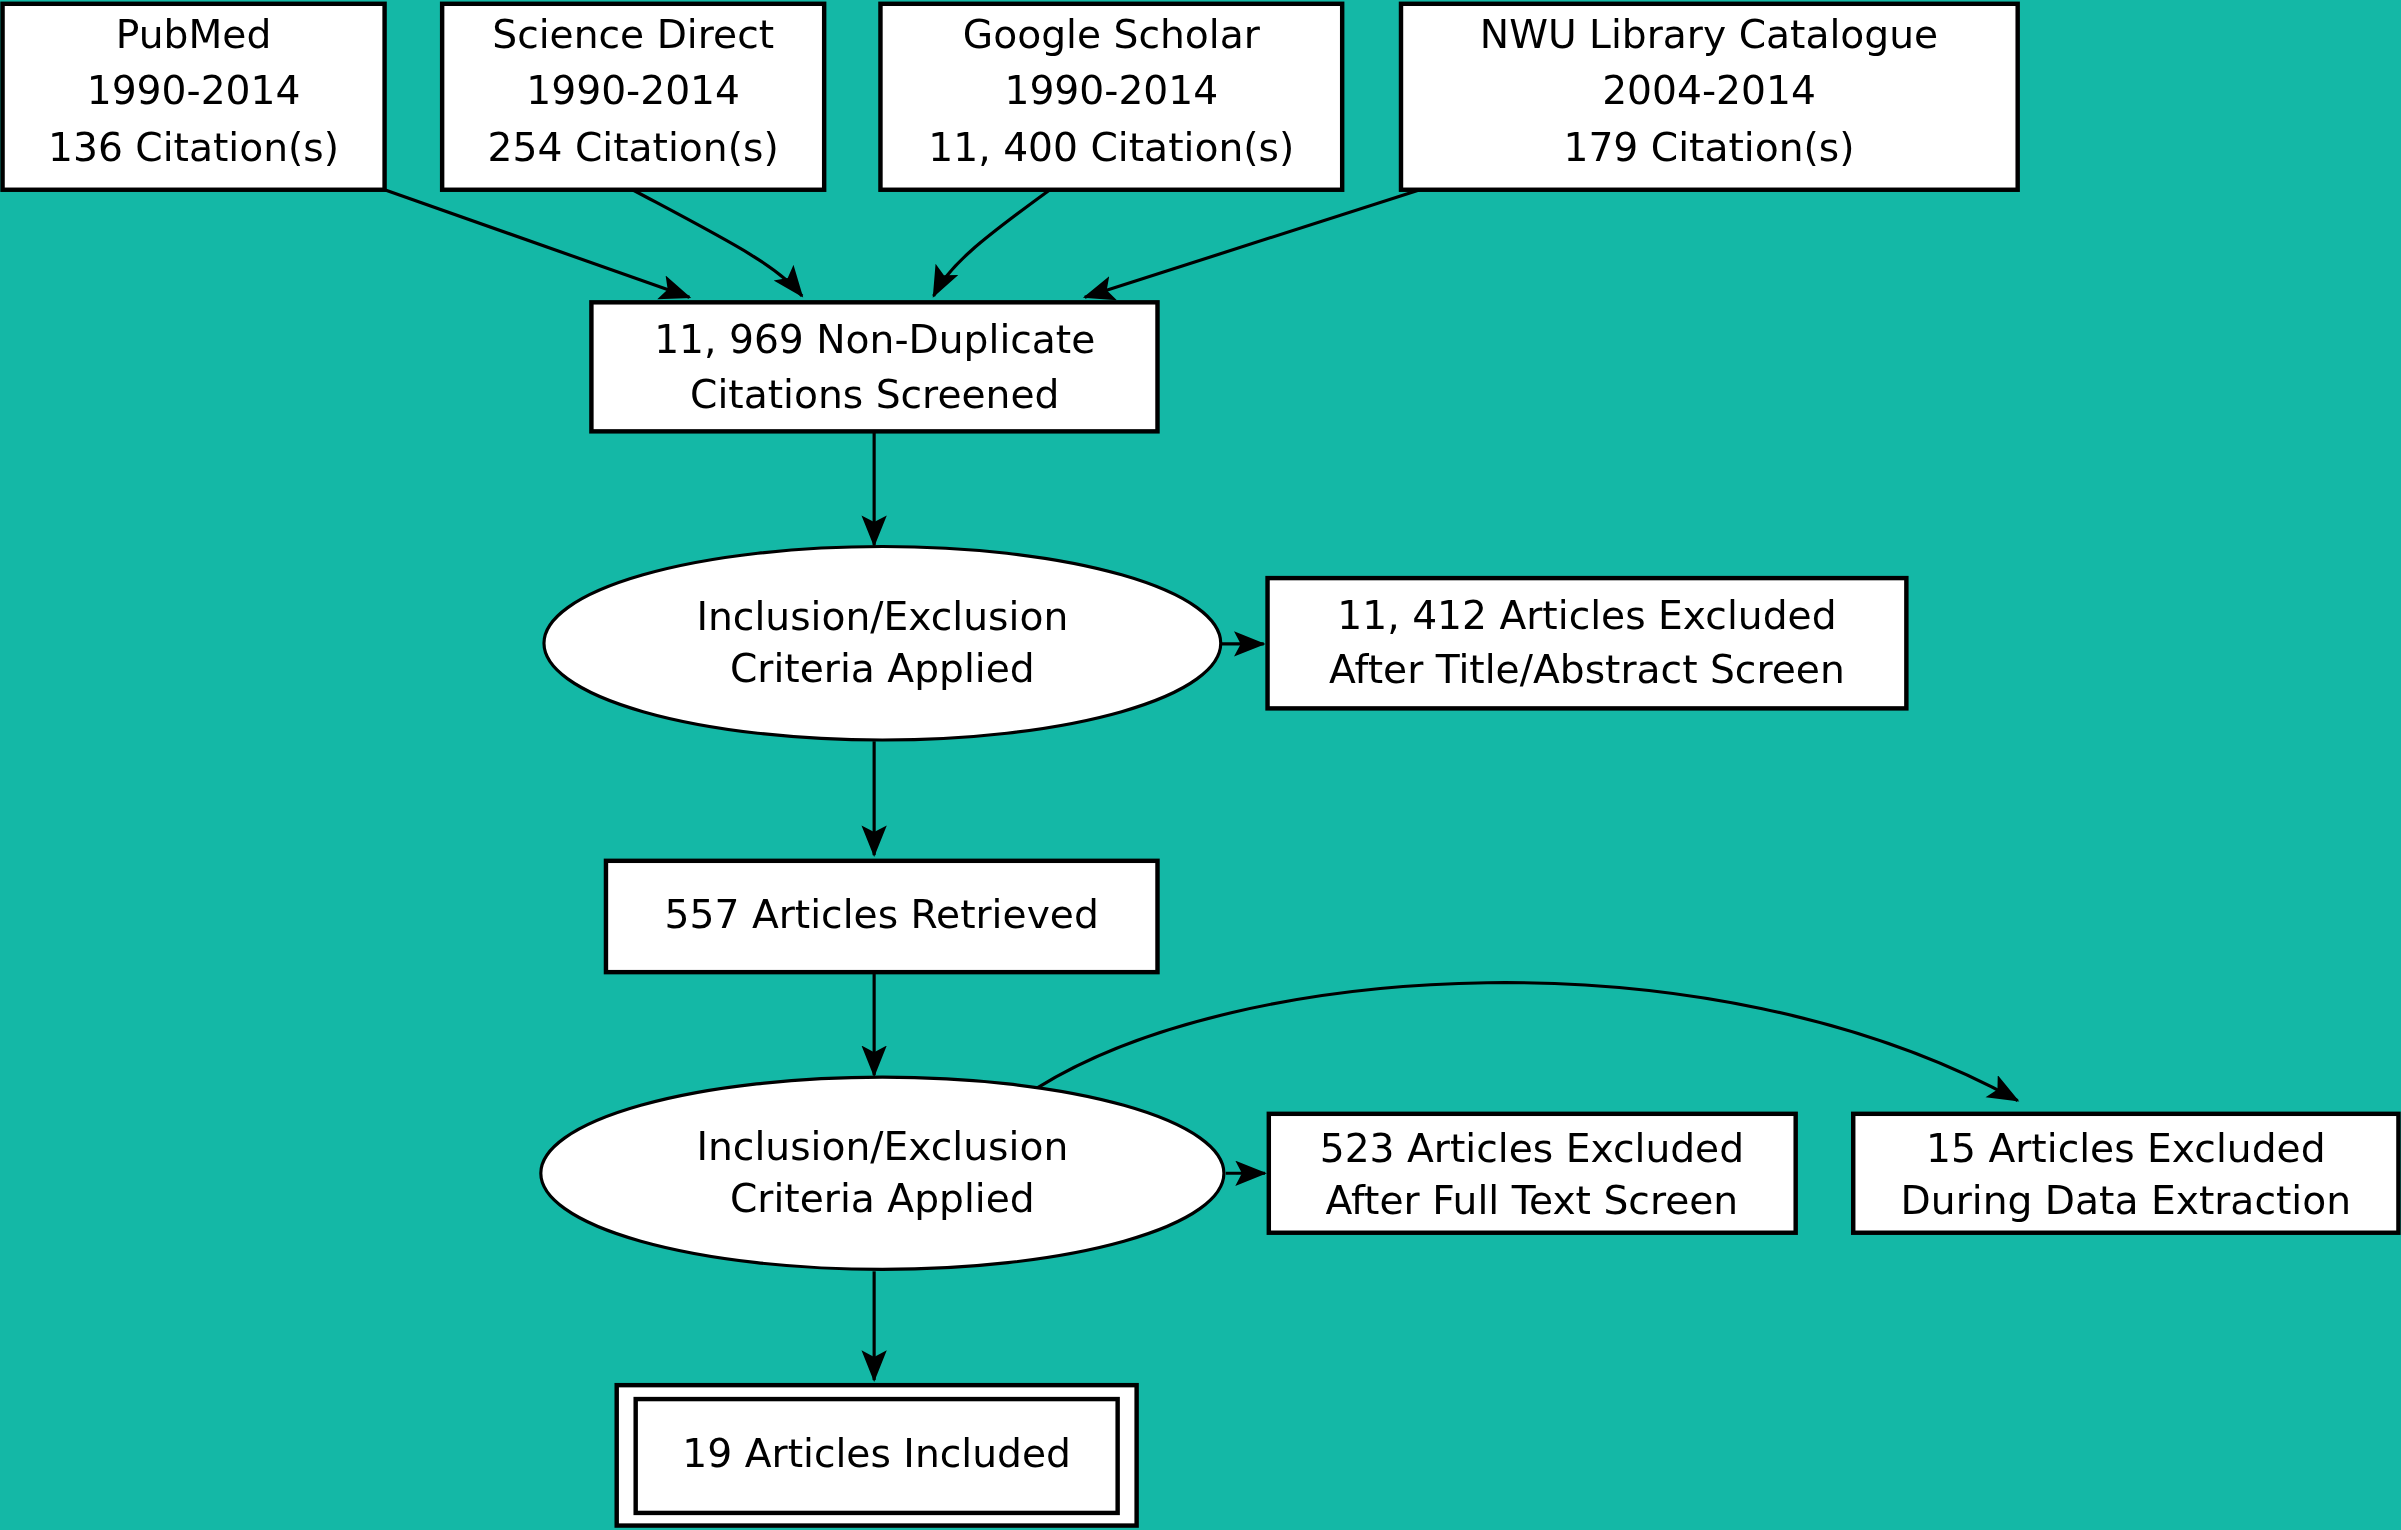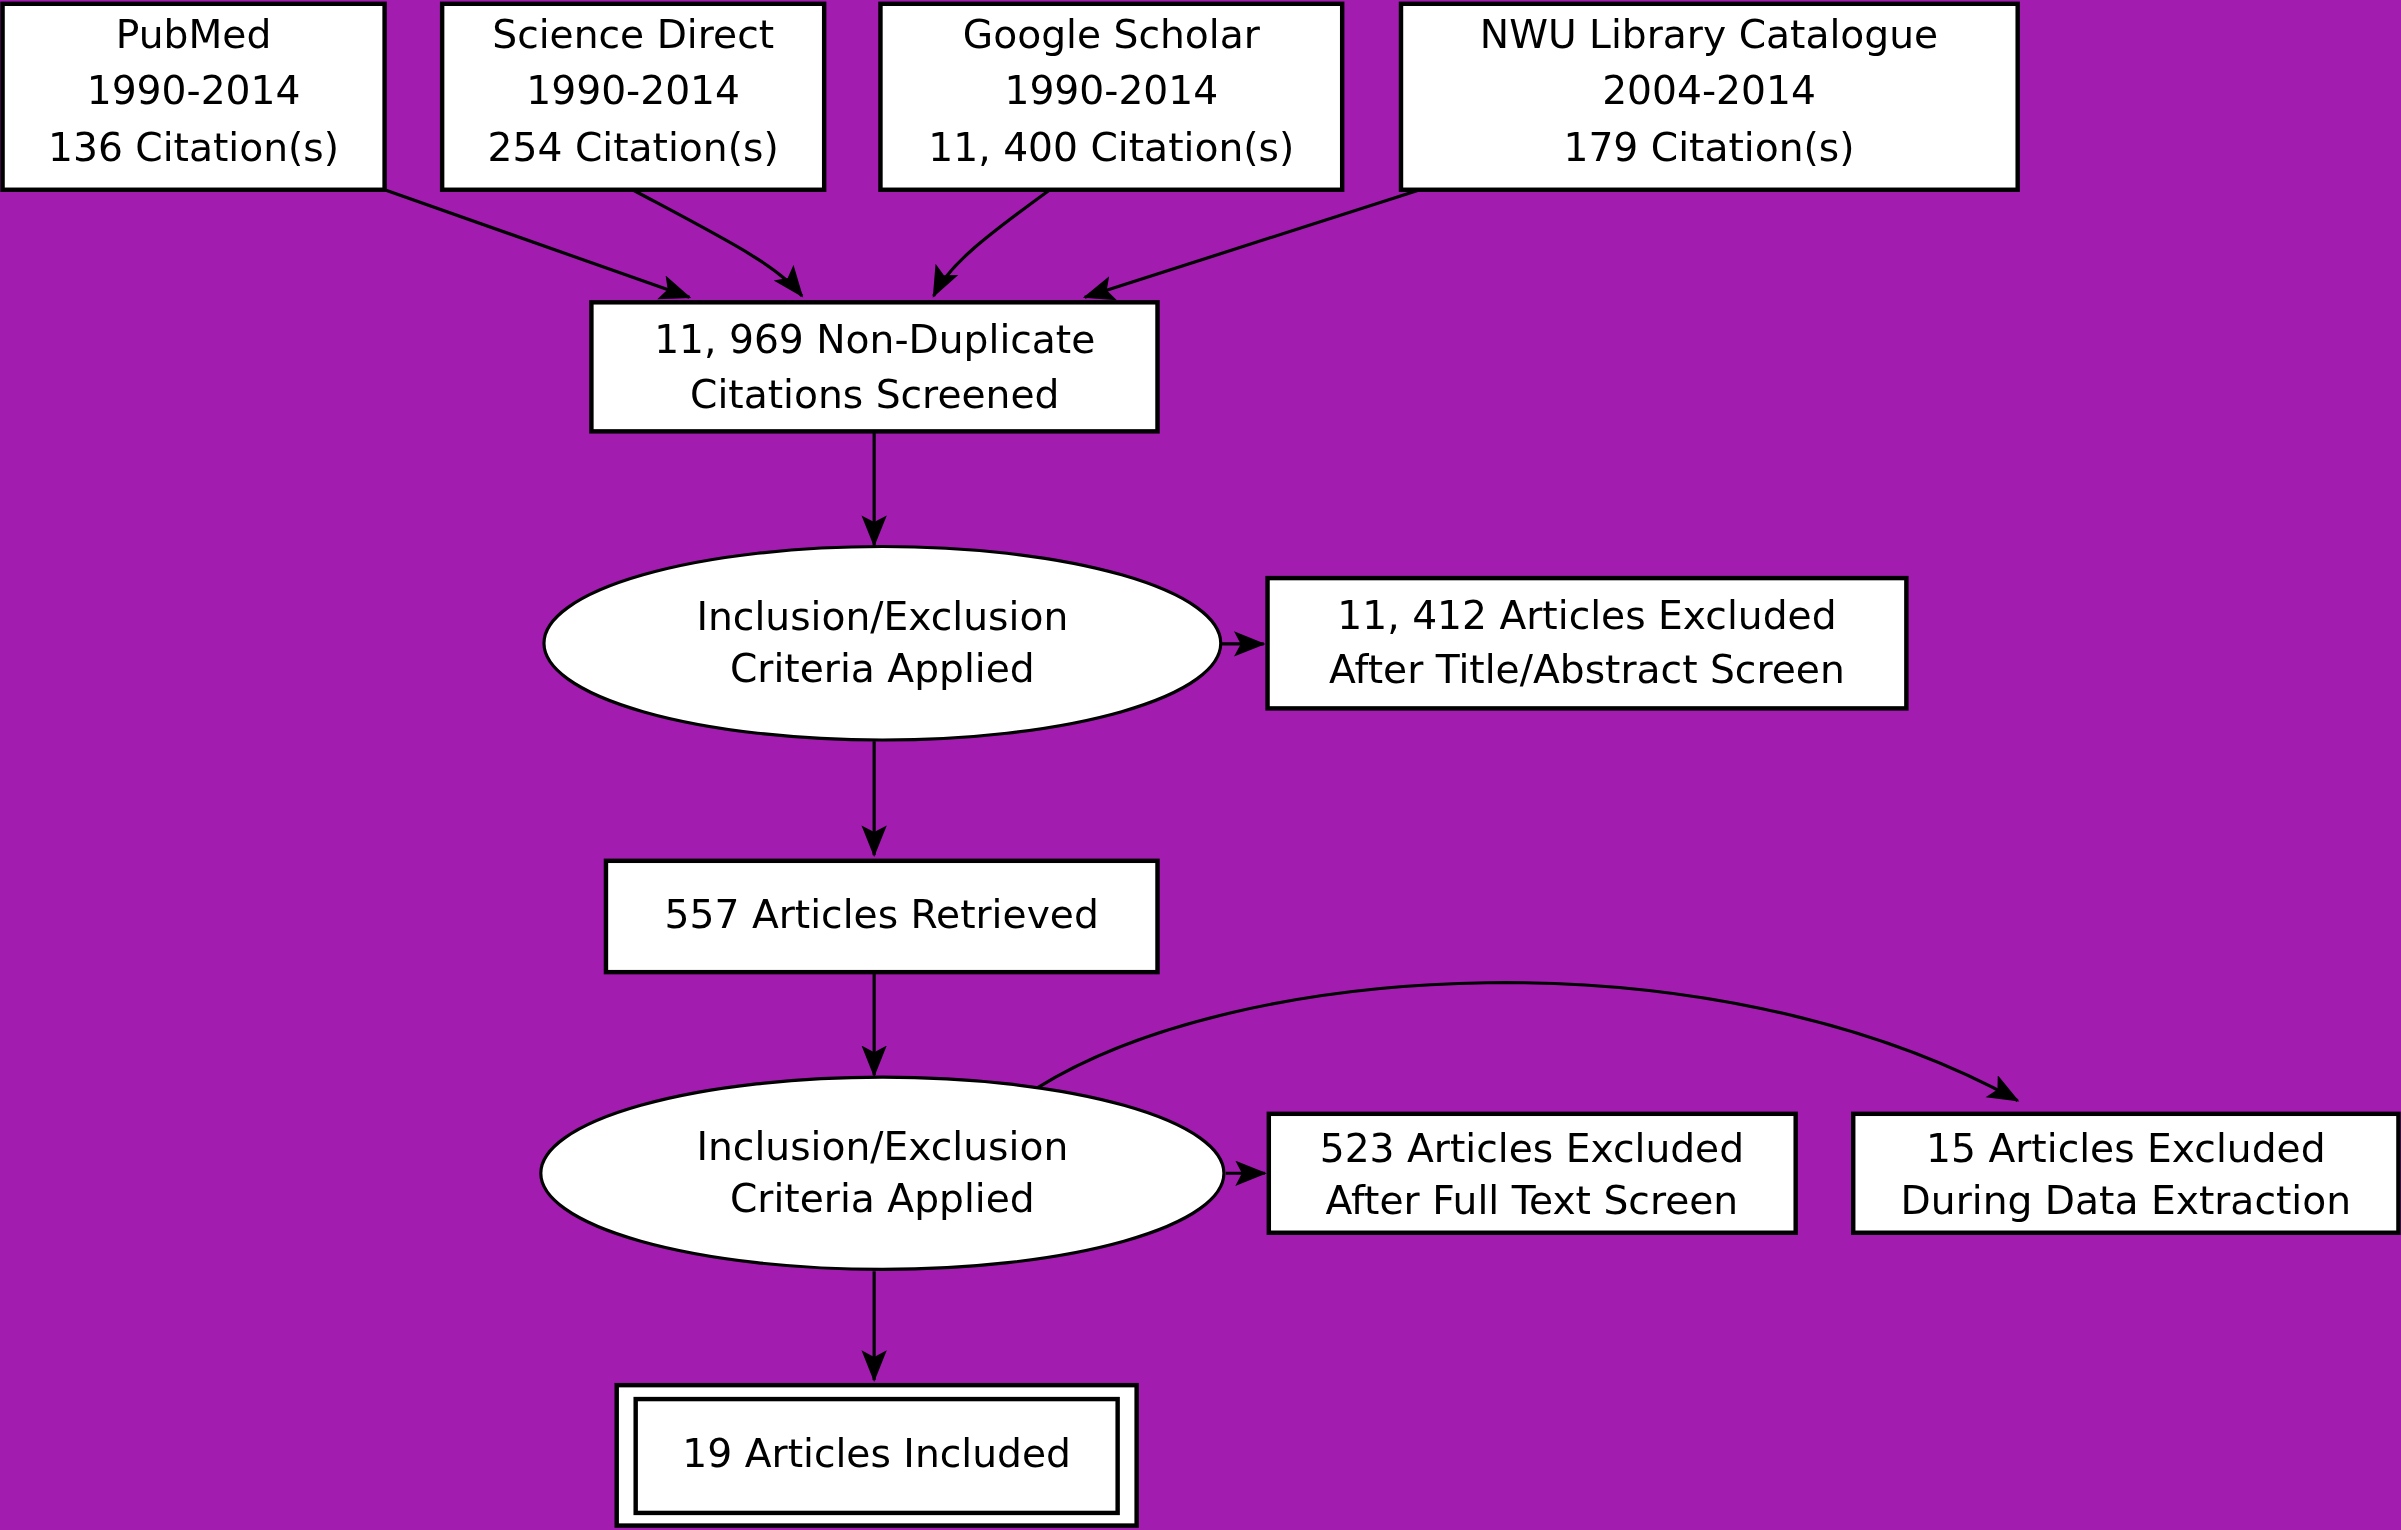--- a/index.html
+++ b/index.html
@@ -4,21 +4,21 @@
 <style>
   html, body {
     margin: 0;
     padding: 0;
     background: #ffffff;
   }
   #diagram-root {
     position: relative;
     width: 2401px;
     height: 1530px;
-    background: #a21caf;
+    background: #14b8a6;
     font-family: "DejaVu Sans", sans-serif;
   }
   svg.flow {
     display: block;
     width: 2401px;
     height: 1530px;
   }
   .node-rect {
     fill: #ffffff;
     stroke: #000000;

